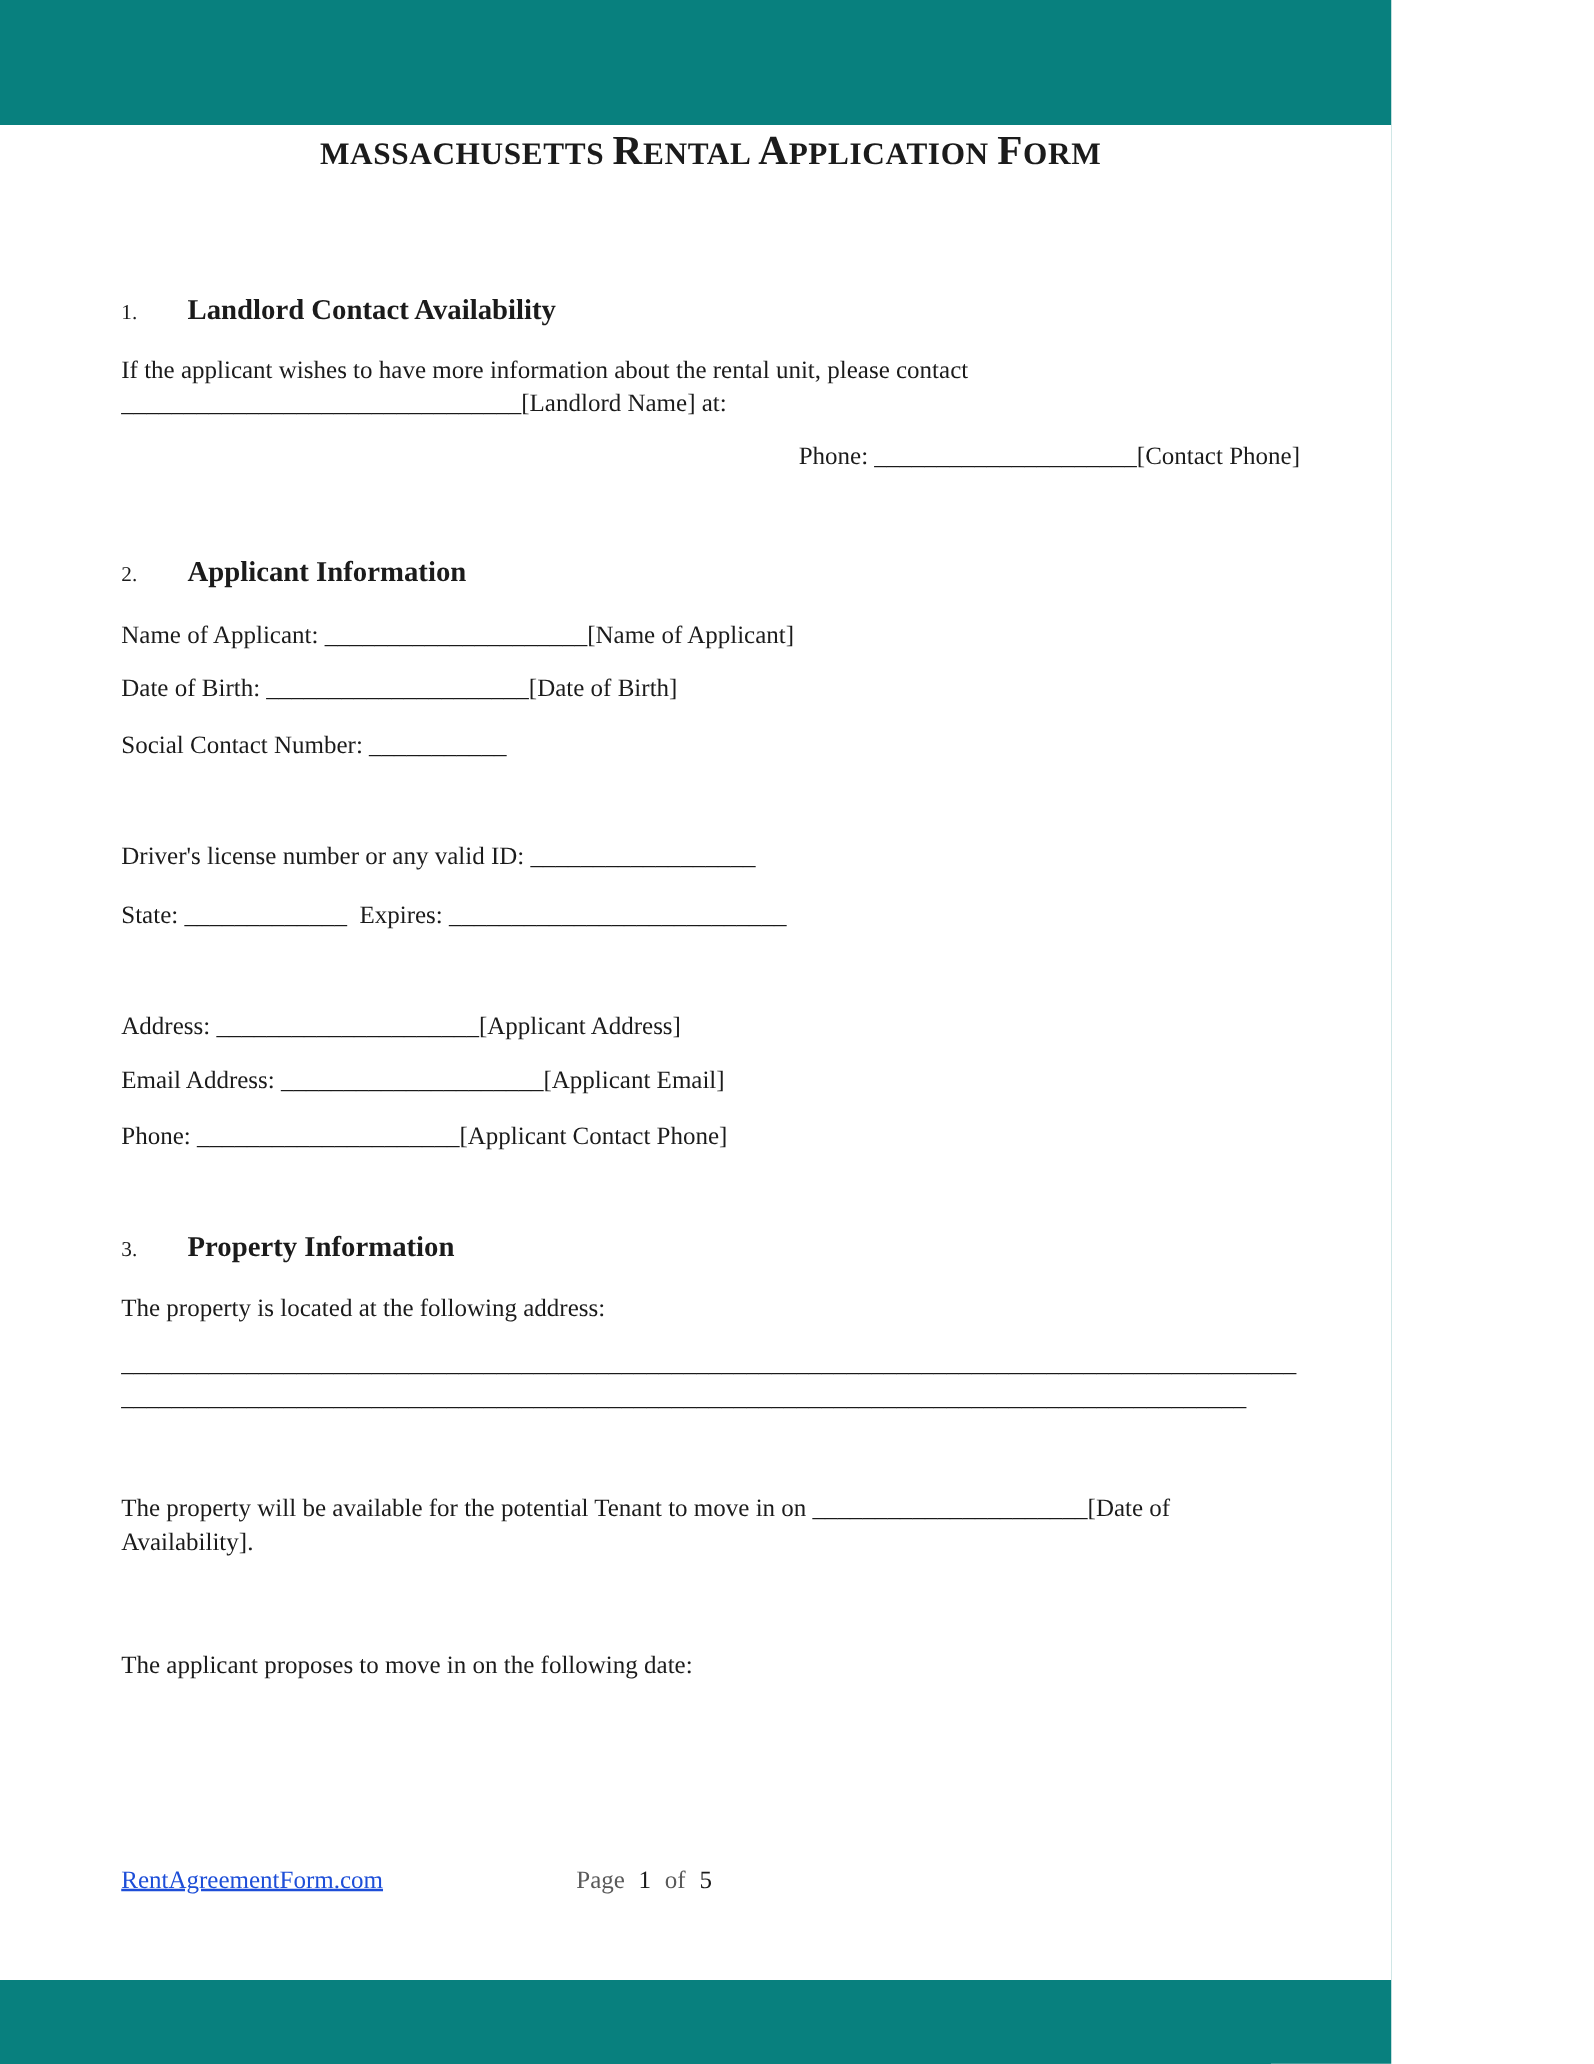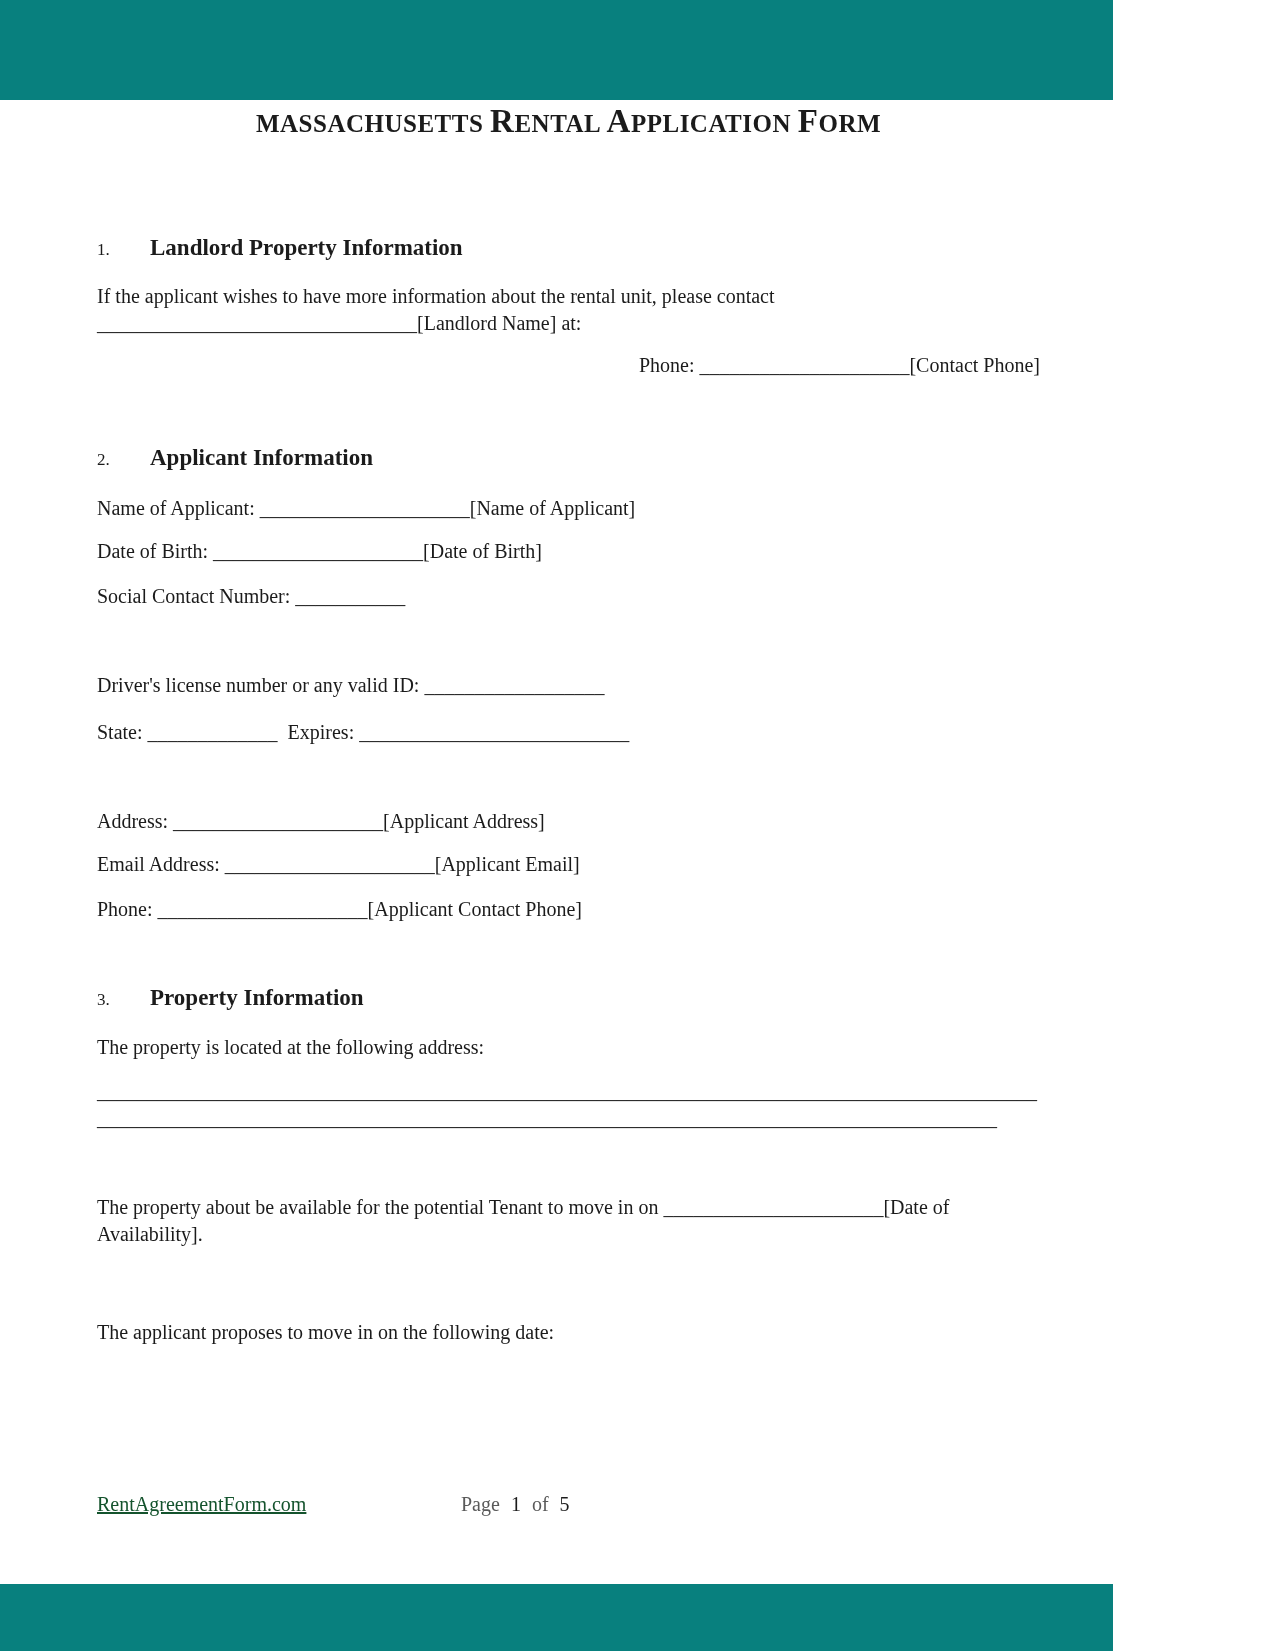--- a/index.html
+++ b/index.html
@@ -67,21 +67,21 @@
   
   .footer {
     position:absolute;
     left:97px;
     right:106px;
     bottom:66px;
     font-size:20px;
     line-height:27px;
   }
   .site-link {
-    color:#14532d;
+    color:#1d4ed8;
     text-decoration:underline;
     cursor:pointer;
   }
   .page-ind {
     position:absolute;
     left:364px;
     top:0;
     color:#5a5a5a;
     white-space:nowrap;
   }
@@ -92,21 +92,21 @@
 <body>
 
 <div class="app">
   <div class="paper">
 
     <div class="doc-title">
       <span class="t-sm">MASSACHUSETTS </span><span class="t-lg">R</span><span class="t-sm">ENTAL </span><span class="t-lg">A</span><span class="t-sm">PPLICATION </span><span class="t-lg">F</span><span class="t-sm">ORM</span>
     </div>
 
     <div class="sec-heading sh1">
-      <span class="num">1.</span><span class="ht">Landlord Property Information</span>
+      <span class="num">1.</span><span class="ht">Landlord Contact Availability</span>
     </div>
     <div class="line m18">If the applicant wishes to have more information about the rental unit, please contact</div>
     <div class="line m0">________________________________[Landlord Name] at:</div>
     <div class="line m15">Phone: _____________________[Contact Phone]</div>
 
     <div class="sec-heading sh2">
       <span class="num">2.</span><span class="ht">Applicant Information</span>
     </div>
     <div class="line m20">Name of Applicant: _____________________[Name of Applicant]</div>
     <div class="line m16">Date of Birth: _____________________[Date of Birth]</div>
@@ -116,21 +116,21 @@
     <div class="line m62">Address: _____________________[Applicant Address]</div>
     <div class="line m16">Email Address: _____________________[Applicant Email]</div>
     <div class="line m18">Phone: _____________________[Applicant Contact Phone]</div>
 
     <div class="sec-heading sh3">
       <span class="num">3.</span><span class="ht">Property Information</span>
     </div>
     <div class="line m19">The property is located at the following address:</div>
     <div class="line m17">______________________________________________________________________________________________</div>
     <div class="line m0">__________________________________________________________________________________________</div>
-    <div class="line m62">The property about be available for the potential Tenant to move in on ______________________[Date of</div>
+    <div class="line m62">The property will be available for the potential Tenant to move in on ______________________[Date of</div>
     <div class="line m0">Availability].</div>
     <div class="line m71">The applicant proposes to move in on the following date:</div>
 
     <div class="footer">
       <span class="site-link">RentAgreementForm.com</span>
       <span class="page-ind">
         <span>Page</span>
         <span class="dark">1</span>
         <span>of</span>
         <span class="dark">5</span>

